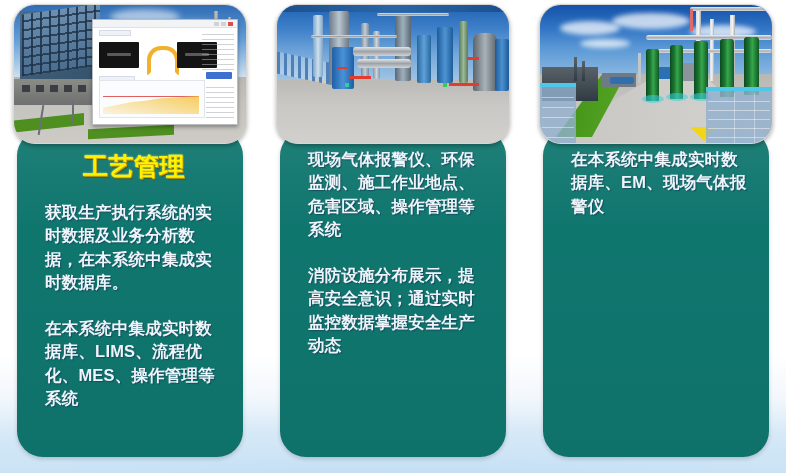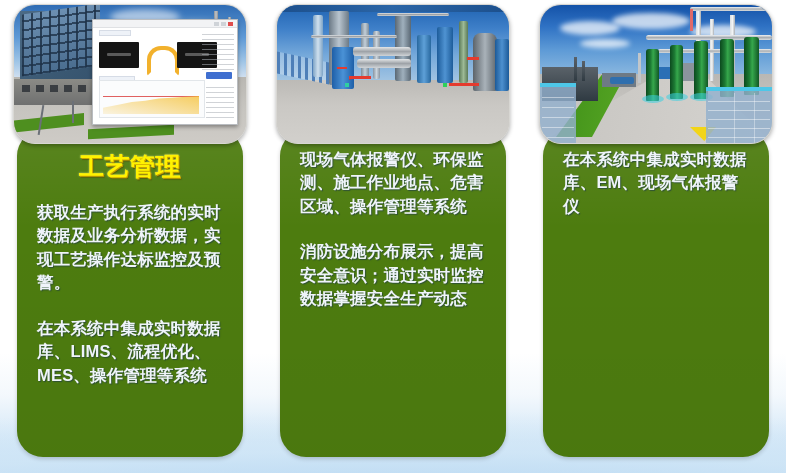--- a/index.html
+++ b/index.html
@@ -63,24 +63,25 @@
     height: 473px;
   }
 
   
   .card-body {
     position: absolute;
     left: 4px;
     right: 4px;
     top: 130px;
     bottom: 16px;
-    background: #4d7c0f;
+    background: #0f766e;
     border-radius: 26px;
     box-shadow: 0 2px 4px rgba(0,0,0,0.18);
     overflow: hidden;
+    padding-left: 8px;
   }
   .card-body::after {
     content: "";
     position: absolute;
     inset: 0;
     border-radius: 26px;
     background: linear-gradient(to bottom,
       rgba(255,255,255,0.07) 0%,
       rgba(255,255,255,0.0) 30%,
       rgba(0,0,0,0.035) 100%);
@@ -351,21 +352,21 @@
             <div class="s1-area"></div>
           </div>
           <div class="s1-right" style="right:3px;bottom:6px;top:auto;height:34px;width:28px;"></div>
         </div>
       </div>
     </div>
 
     <div class="card-body">
       <div class="card-title">工艺管理</div>
       <div class="card-text">
-        <p class="para">获取生产执行系统的实时数据及业务分析数据，实现工艺操作达标监控及预警。</p>
+        <p class="para">获取生产执行系统的实时数据及业务分析数据，在本系统中集成实时数据库。</p>
         <p class="para">在本系统中集成实时数据库、LIMS、流程优化、MES、操作管理等系统</p>
       </div>
     </div>
   </div>
 
   <div class="card">
 
     <div class="thumb">
       <div class="thumb-inner">
         <div class="s2-sky"></div>

